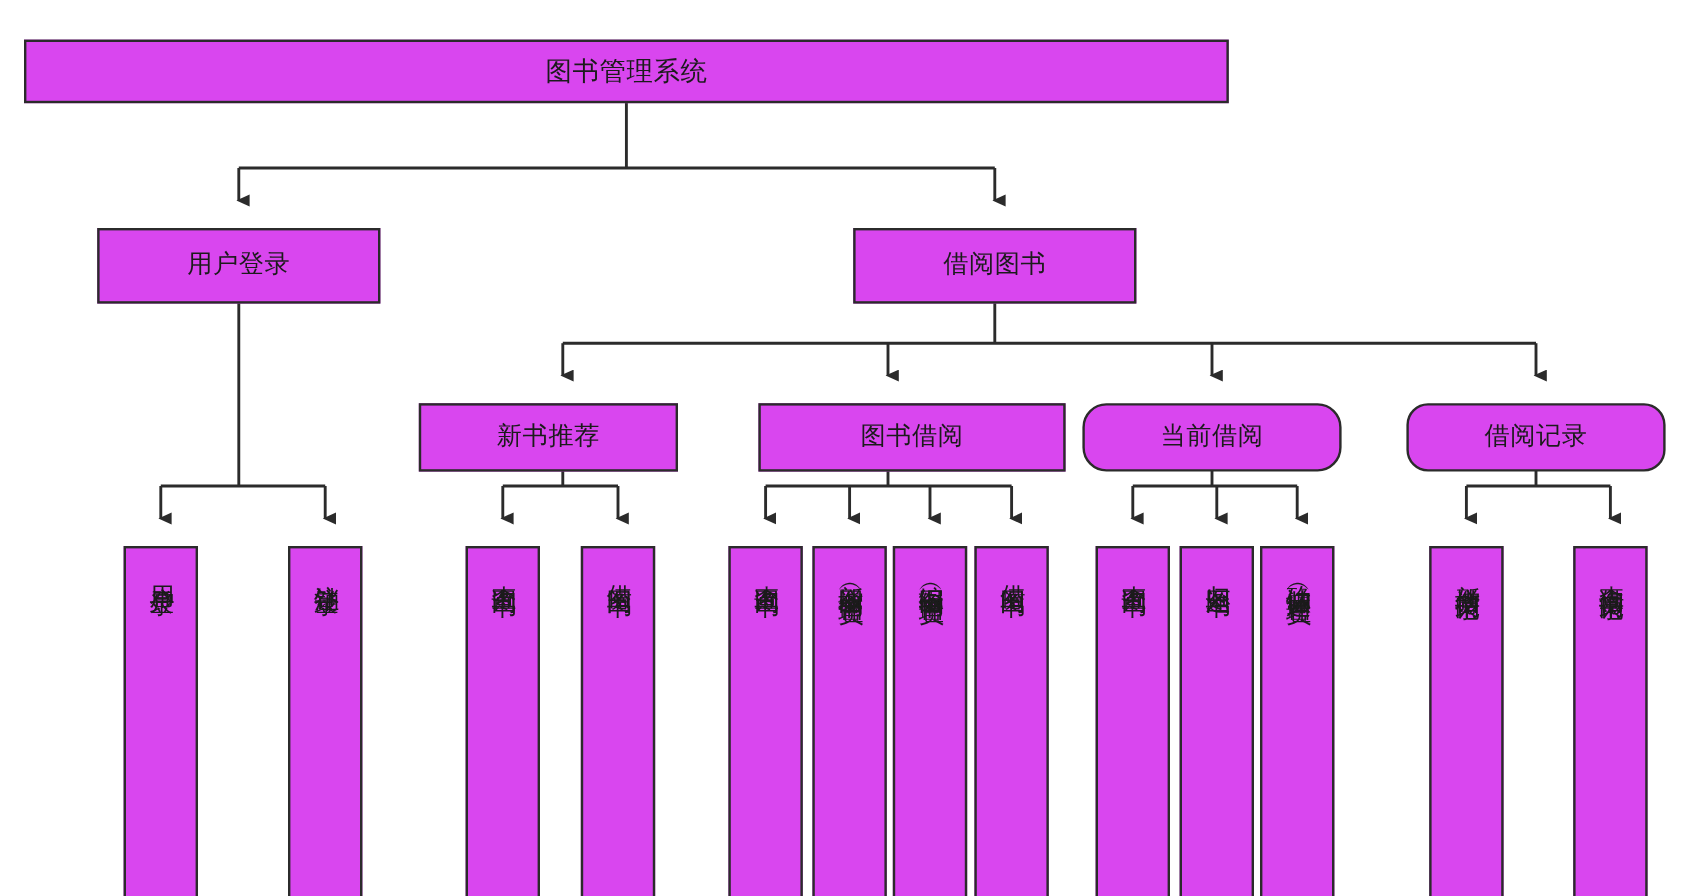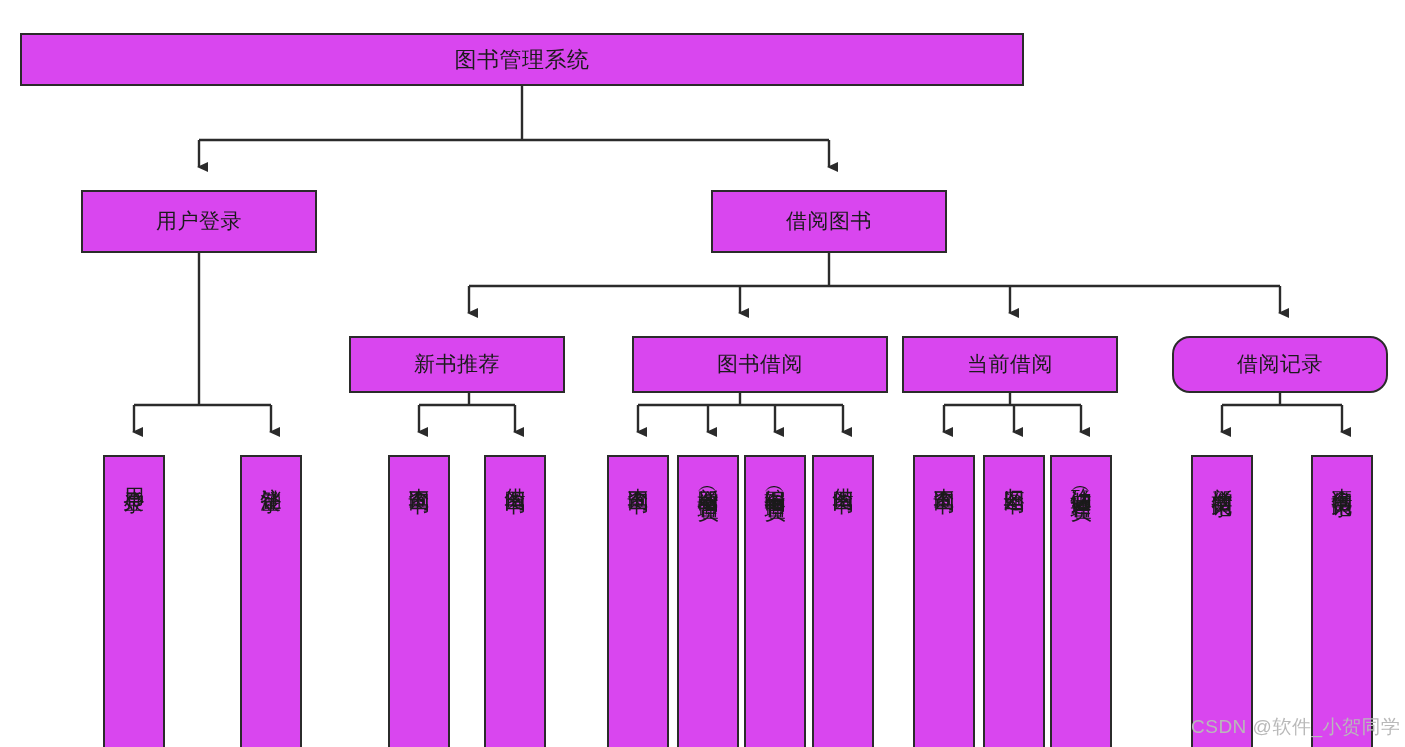--- a/index.html
+++ b/index.html
@@ -121,21 +121,21 @@
       </div>
       <div class="node horizontal" style="left: 711px; top: 170px; width: 236px; height: 63px;">
         <span class="node-label">借阅图书</span>
       </div>
       <div class="node horizontal" style="left: 349px; top: 316px; width: 216px; height: 57px;">
         <span class="node-label">新书推荐</span>
       </div>
       <div class="node horizontal" style="left: 632px; top: 316px; width: 256px; height: 57px;">
         <span class="node-label">图书借阅</span>
       </div>
-      <div class="node horizontal" style="left: 902px; top: 316px; width: 216px; height: 57px;">
+      <div class="node horizontal" style="left: 902px; top: 316px; width: 216px; height: 57px; border-radius: 20px;">
         <span class="node-label">当前借阅</span>
       </div>
       <div class="node horizontal" style="left: 1172px; top: 316px; width: 216px; height: 57px; border-radius: 18px;">
         <span class="node-label">借阅记录</span>
       </div>
       <div class="node vertical" style="left: 103px; top: 435px; width: 62px; height: 300px;">
         <span class="node-label">用户登录</span>
       </div>
       <div class="node vertical" style="left: 240px; top: 435px; width: 62px; height: 300px;">
         <span class="node-label">注销登录</span>
@@ -168,14 +168,13 @@
         <span class="node-label">确认归还（管理员）</span>
       </div>
       <div class="node vertical" style="left: 1191px; top: 435px; width: 62px; height: 300px;">
         <span class="node-label">新增借阅记录</span>
       </div>
       <div class="node vertical" style="left: 1311px; top: 435px; width: 62px; height: 300px;">
         <span class="node-label">查询借阅记录</span>
       </div>
     </div>
 
-  <div class="watermark" style="left: 1191px; top: 714px;">CSDN @软件_小贺同学</div>
 </div>
 
 </body></html>

